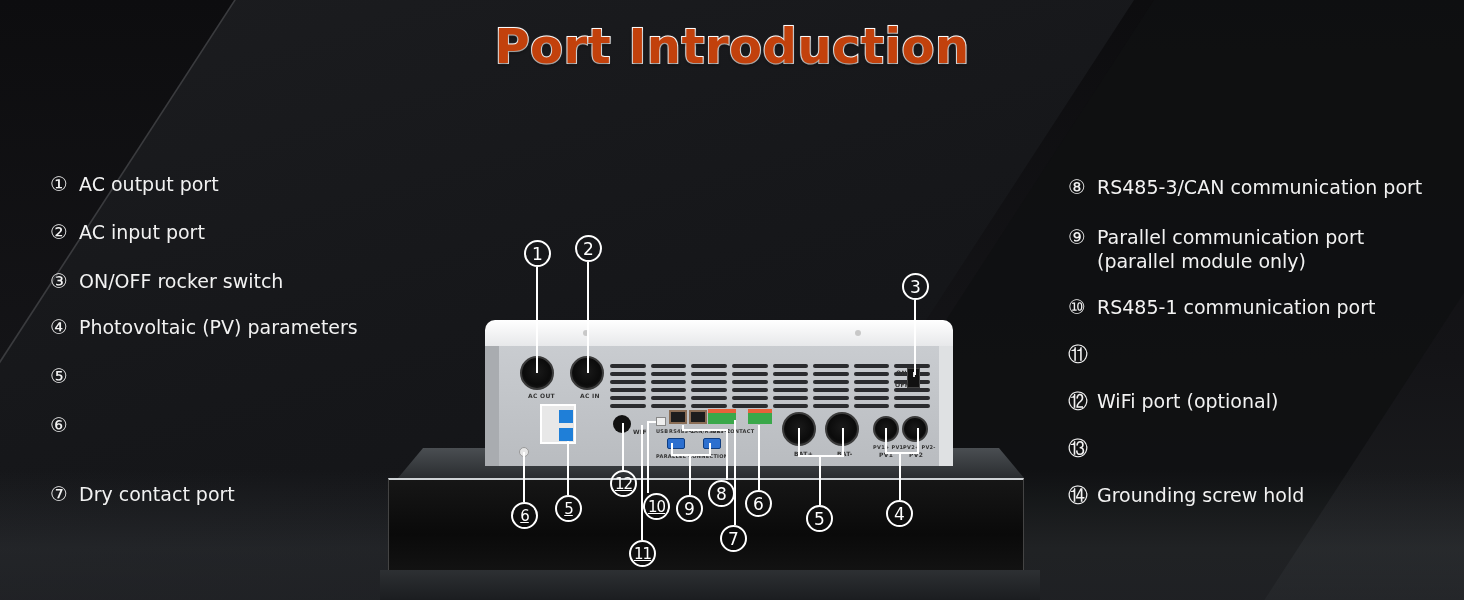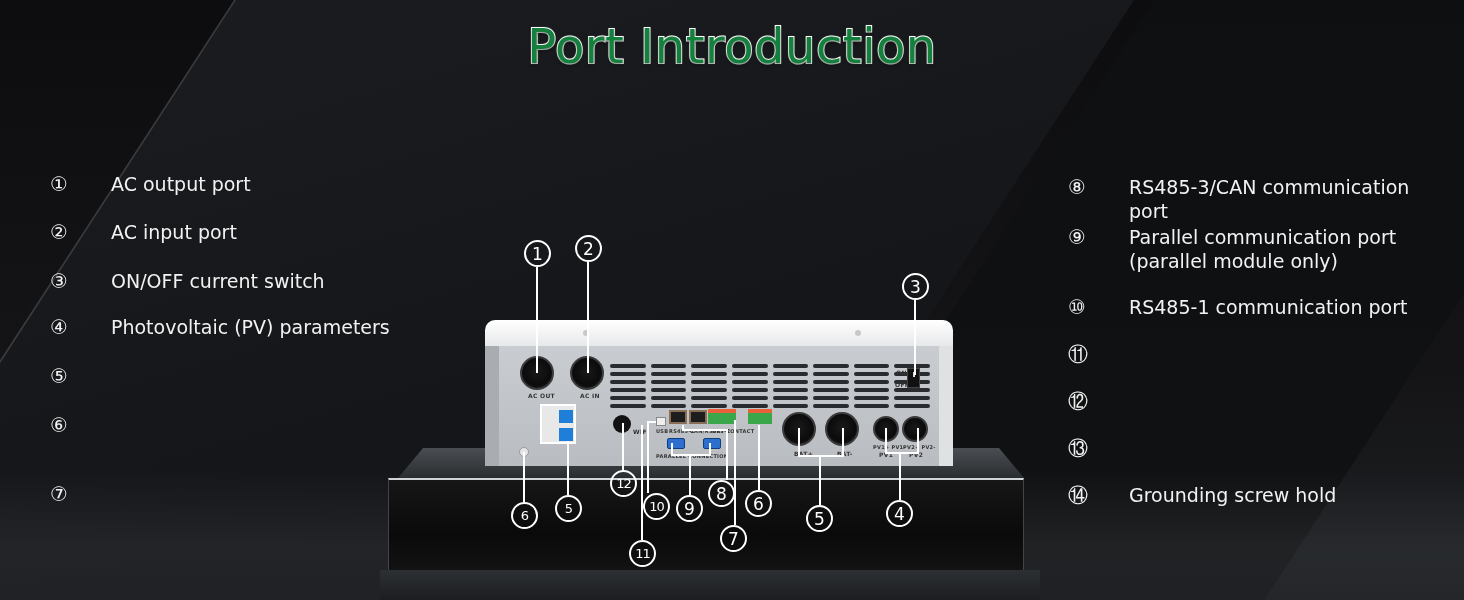--- a/index.html
+++ b/index.html
@@ -11,31 +11,31 @@
   .bg-panel-a { position: absolute; left: 260px; top: -40px; width: 900px; height: 720px;
                 background: linear-gradient(160deg, #1b1c1f 0%, #16171a 50%, #121316 100%);
                 transform: skewX(-33deg); transform-origin: top left;
                 border-left: 2px solid #3a3b3e; }
   .bg-panel-b { position: absolute; left: 1180px; top: -40px; width: 500px; height: 720px;
                 background: #0f1012; transform: skewX(-33deg); transform-origin: top left; opacity: 0.85; }
   .bg-floor { position: absolute; left: 0; right: 0; top: 470px; bottom: 0;
               background: linear-gradient(180deg, rgba(60,64,68,0.0) 0%, rgba(60,64,68,0.35) 60%, rgba(40,42,46,0.6) 100%); }
 
   .title { position: absolute; left: 0; width: 1464px; top: 18px; text-align: center;
-           font-family: "DejaVu Sans", sans-serif; font-weight: normal; font-size: 48px;
-           letter-spacing: 0.5px; color: #15803d;
+           font-family: "DejaVu Sans", sans-serif; font-weight: bold; font-size: 48px;
+           letter-spacing: 0.5px; color: #c2410c;
            -webkit-text-stroke: 2px #ffffff; paint-order: stroke fill;
            text-shadow: 0 0 2px #fff, 0 2px 3px rgba(0,0,0,0.6); }
 
   .legend { position: absolute; font-size: 19px; line-height: 24px; color: #f2f2f2; }
   .legend-left { left: 50px; top: 172px; width: 340px; }
   .legend-right { left: 1068px; top: 175px; width: 380px; }
   .legend .item { display: flex; align-items: flex-start; position: absolute; left: 0; }
   .legend .num { display: inline-block; min-width: 26px; font-size: 20px; margin-right: 3px; }
-  .legend .text { white-space: pre-line; margin-left: 32px; }
+  .legend .text { white-space: pre-line; }
 
   .stage { position: absolute; left: 0; top: 0; width: 1464px; height: 600px; }
   .pedestal-top { position: absolute; left: 398px; top: 448px; width: 626px; height: 30px;
                   background: linear-gradient(180deg, #4a4e52 0%, #2a2d30 100%);
                   clip-path: polygon(4% 0, 96% 0, 100% 100%, 0 100%); }
   .pedestal { position: absolute; left: 388px; top: 478px; width: 636px; height: 92px;
               background: linear-gradient(180deg, #161616 0%, #0a0a0a 60%, #121212 100%);
               border-top: 2px solid #cfd3d6; border-left: 1px solid #444; border-right: 1px solid #444; }
   .floor-shadow { position: absolute; left: 380px; top: 570px; width: 660px; height: 30px;
                   background: linear-gradient(180deg, #2d3033, #1b1d20); }
@@ -70,21 +70,21 @@
   .usb-b { position: absolute; width: 10px; height: 9px; background: #eee; border: 1px solid #888; }
   .db9 { position: absolute; width: 18px; height: 11px; background: #2c6fcf; border-radius: 2px; border: 1px solid #0f3d80; }
   .terminal { position: absolute; height: 15px; background: #3aa84a; border-top: 4px solid #e8613a; }
   .wifi-knob { position: absolute; left: 613px; top: 415px; width: 18px; height: 18px; border-radius: 50%; background: #121212; }
   .ground { position: absolute; left: 519px; top: 447px; width: 10px; height: 10px; border-radius: 50%; background: #e6e6e6; border: 1px solid #999; }
 
   svg.leaders { position: absolute; left: 0; top: 0; width: 1464px; height: 600px; pointer-events: none; }
   .callout { position: absolute; width: 27px; height: 27px; border: 2px solid #fff; border-radius: 50%;
              display: flex; align-items: center; justify-content: center;
              font-size: 17px; color: #fff; background: transparent; font-family: "DejaVu Sans", sans-serif; }
-  .callout.sm { font-size: 13px; letter-spacing: -1px; }
+  .callout.sm { font-size: 15px; letter-spacing: -1px; text-decoration: underline; }
 </style>
 </head>
 <body>
 
 <div class="bg">
   <div class="bg-panel-a"></div>
   <div class="bg-panel-b"></div>
   <div class="bg-floor"></div>
 </div>
 
@@ -94,34 +94,35 @@
   <div class="item" style="top:0px">
     <span class="num">①</span>
     <span class="text"> AC output port</span>
   </div>
   <div class="item" style="top:48px">
     <span class="num">②</span>
     <span class="text">AC input port</span>
   </div>
   <div class="item" style="top:97px">
     <span class="num">③</span>
-    <span class="text">  ON/OFF current switch</span>
+    <span class="text">  ON/OFF rocker switch</span>
   </div>
   <div class="item" style="top:143px">
     <span class="num">④</span>
     <span class="text">Photovoltaic (PV) parameters</span>
   </div>
   <div class="item" style="top:192px">
     <span class="num">⑤</span>
   </div>
   <div class="item" style="top:241px">
     <span class="num">⑥</span>
   </div>
   <div class="item" style="top:310px">
     <span class="num">⑦</span>
+    <span class="text">Dry contact port</span>
   </div>
 </div>
 
 <div class="legend legend-right">
   <div class="item" style="top:0px">
     <span class="num">⑧</span>
     <span class="text">RS485-3/CAN communication port</span>
   </div>
   <div class="item" style="top:50px">
     <span class="num">⑨</span>
@@ -130,20 +131,21 @@
   </div>
   <div class="item" style="top:120px">
     <span class="num">⑩</span>
     <span class="text">RS485-1 communication port</span>
   </div>
   <div class="item" style="top:167px">
     <span class="num">⑪</span>
   </div>
   <div class="item" style="top:214px">
     <span class="num">⑫</span>
+    <span class="text">WiFi port (optional)</span>
   </div>
   <div class="item" style="top:261px">
     <span class="num">⑬</span>
   </div>
   <div class="item" style="top:308px">
     <span class="num">⑭</span>
     <span class="text">Grounding screw hold</span>
   </div>
 </div>
 

